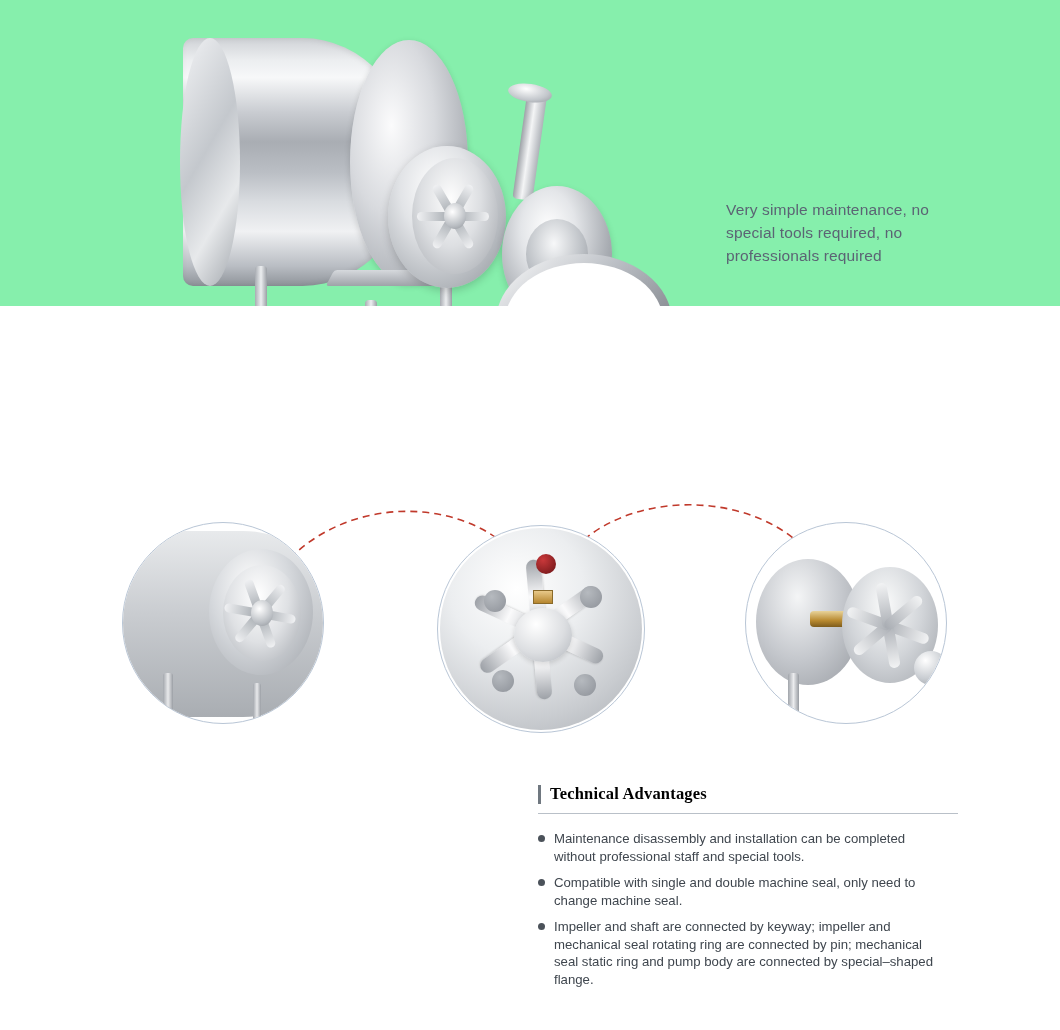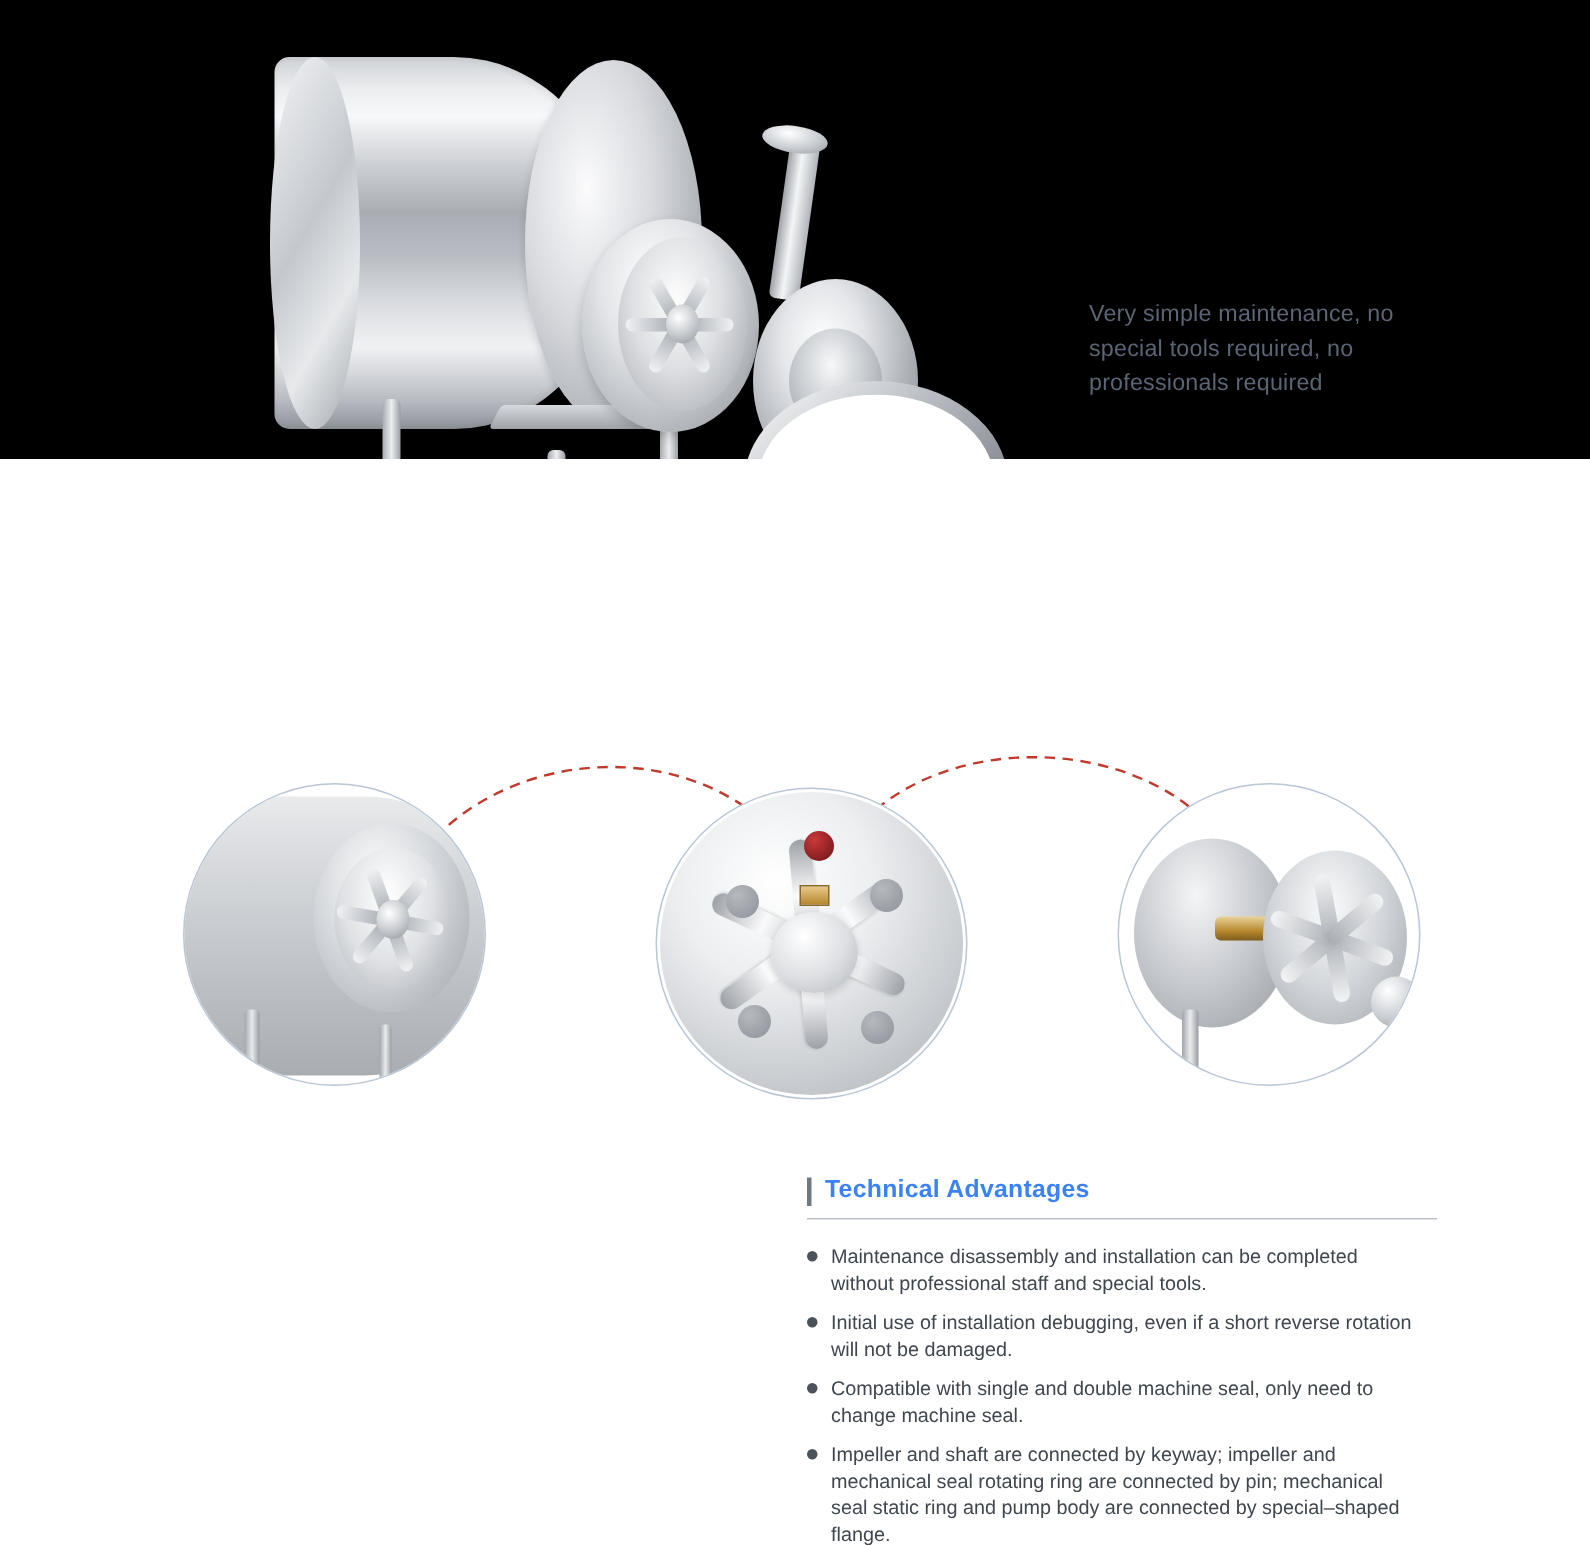--- a/index.html
+++ b/index.html
@@ -14,21 +14,21 @@
     overflow: hidden;
     position: relative;
   }
 
   
   .top-panel {
     position: absolute;
     left: 0; top: 0;
     width: 1060px;
     height: 306px;
-    background: #000000;
+    background: #86efac;
     overflow: hidden;
   }
   .top-panel-inner {
     position: absolute;
     inset: 0;
   }
 
   
   .banner-caption {
     position: absolute;
@@ -390,22 +390,23 @@
     content: "";
     position: absolute;
     left: 0; top: 1px;
     width: 3px;
     height: 19px;
     background: #707880;
   }
   .tech-title {
     font-size: 16.5px;
     font-weight: bold;
-    color: #3b82f6;
+    color: #000000;
     letter-spacing: 0.2px;
+    font-family: Liberation Serif, serif;
   }
   .tech-list {
     margin: 16px 12px 0 0;
     padding: 0;
     list-style: none;
   }
   .tech-item {
     position: relative;
     padding-left: 16px;
     margin-bottom: 9px;
@@ -531,24 +532,20 @@
     <div class="tech-title-row">
       <span class="tech-title">Technical Advantages</span>
     </div>
     <ul class="tech-list">
       <li class="tech-item">
         <span class="bullet"></span>
         <span>Maintenance disassembly and installation can be completed without professional staff and special tools.</span>
       </li>
       <li class="tech-item">
         <span class="bullet"></span>
-        <span>Initial use of installation debugging, even if a short reverse rotation will not be damaged.</span>
-      </li>
-      <li class="tech-item">
-        <span class="bullet"></span>
         <span>Compatible with single and double machine seal, only need to change machine seal.</span>
       </li>
       <li class="tech-item">
         <span class="bullet"></span>
         <span>Impeller and shaft are connected by keyway; impeller and mechanical seal rotating ring are connected by pin; mechanical seal static ring and pump body are connected by special–shaped flange.</span>
       </li>
     </ul>
   </div>
 
 </div>

